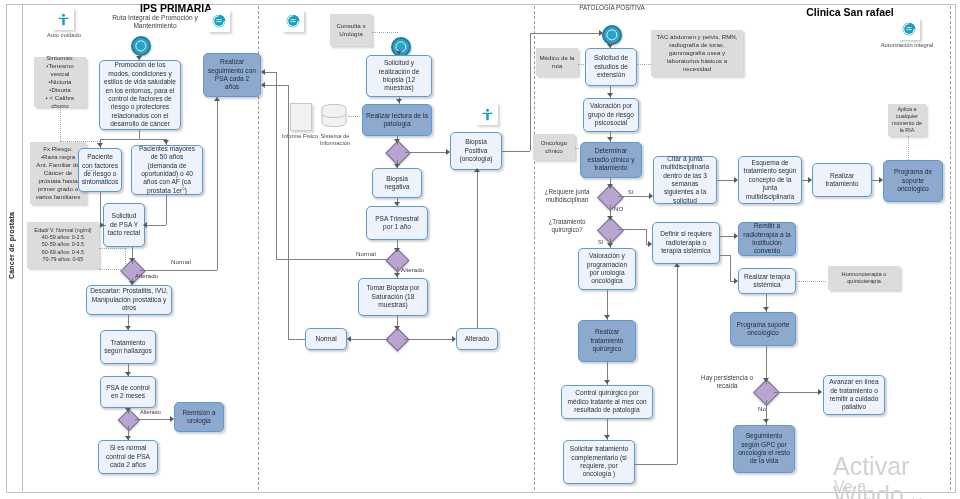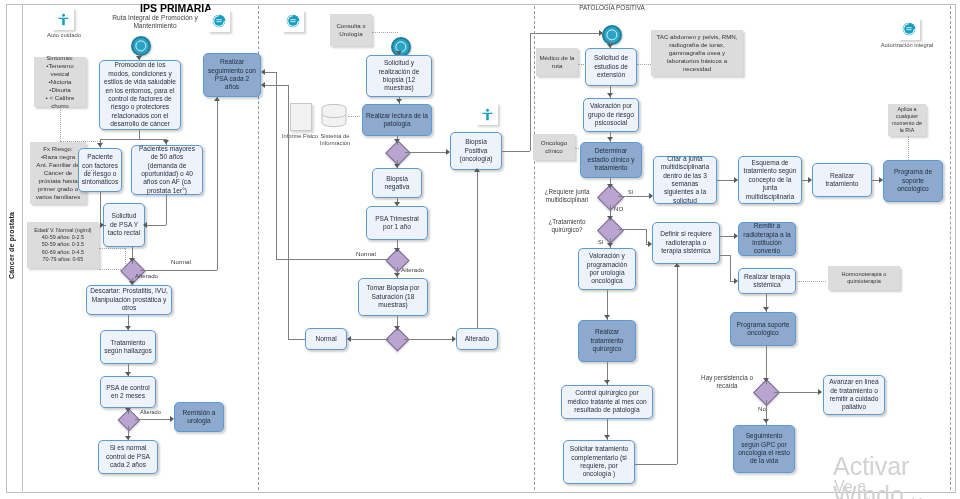--- a/index.html
+++ b/index.html
@@ -65,20 +65,21 @@
   <div class="pool-border" style="left:6px;top:4px;width:948px;height:487px;"></div>
   <div class="lane-label" style="left:8px;top:170px;width:14px;height:150px;">Cáncer de prostata</div>
   <div class="pool-border" style="left:22px;top:4px;width:0;height:487px;border-left:1px solid #bfbfbf;border-top:none;border-right:none;border-bottom:none;"></div>
 
   <div class="lane-div" style="left:258px;top:6px;height:484px;"></div>
   <div class="lane-div" style="left:534px;top:6px;height:484px;"></div>
   <div class="lane-div" style="left:950px;top:6px;height:484px;"></div>
 
   <div class="phase-title" style="left:96px;top:2px;width:160px;">IPS PRIMARIA</div>
   <div class="qlabel" style="left:102px;top:14px;width:106px;font-size:6.6px;">Ruta Integral de Promoción y Mantenimiento</div>
+  <div class="phase-title" style="left:760px;top:6px;width:180px;">Clinica San rafael</div>
 
   <div class="icon-box" style="left:52px;top:8px;">
     <svg width="15" height="15" viewBox="0 0 24 24">
         <circle cx="12" cy="5" r="2.4" fill="#159ec4"></circle>
         <path d="M4 9h16v2.2H14v10h-2.2v-5.5H12.2v5.5H10V11.2H4z" fill="#159ec4"></path>
       </svg>
   </div>
   <div class="icon-cap" style="left:36px;top:32px;width:56px;">Auto cuidado</div>
 
   <div class="icon-box" style="left:208px;top:10px;">

